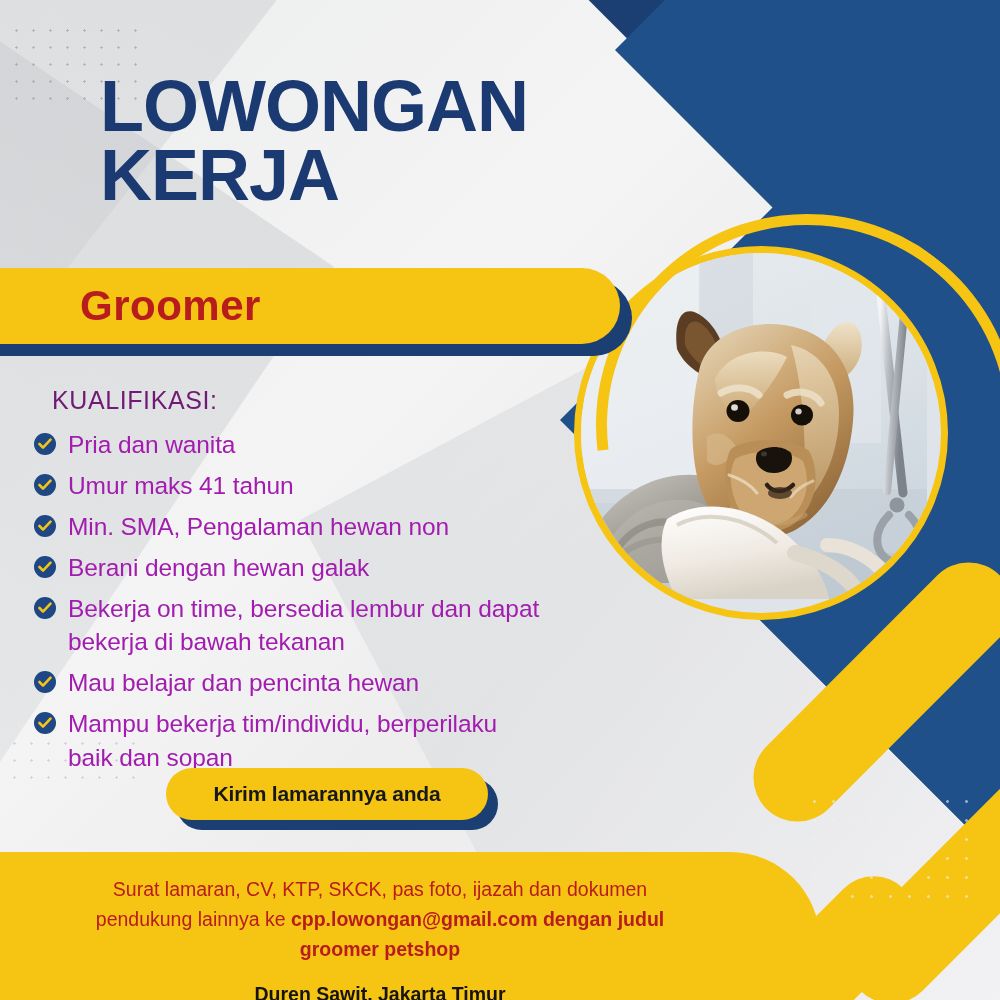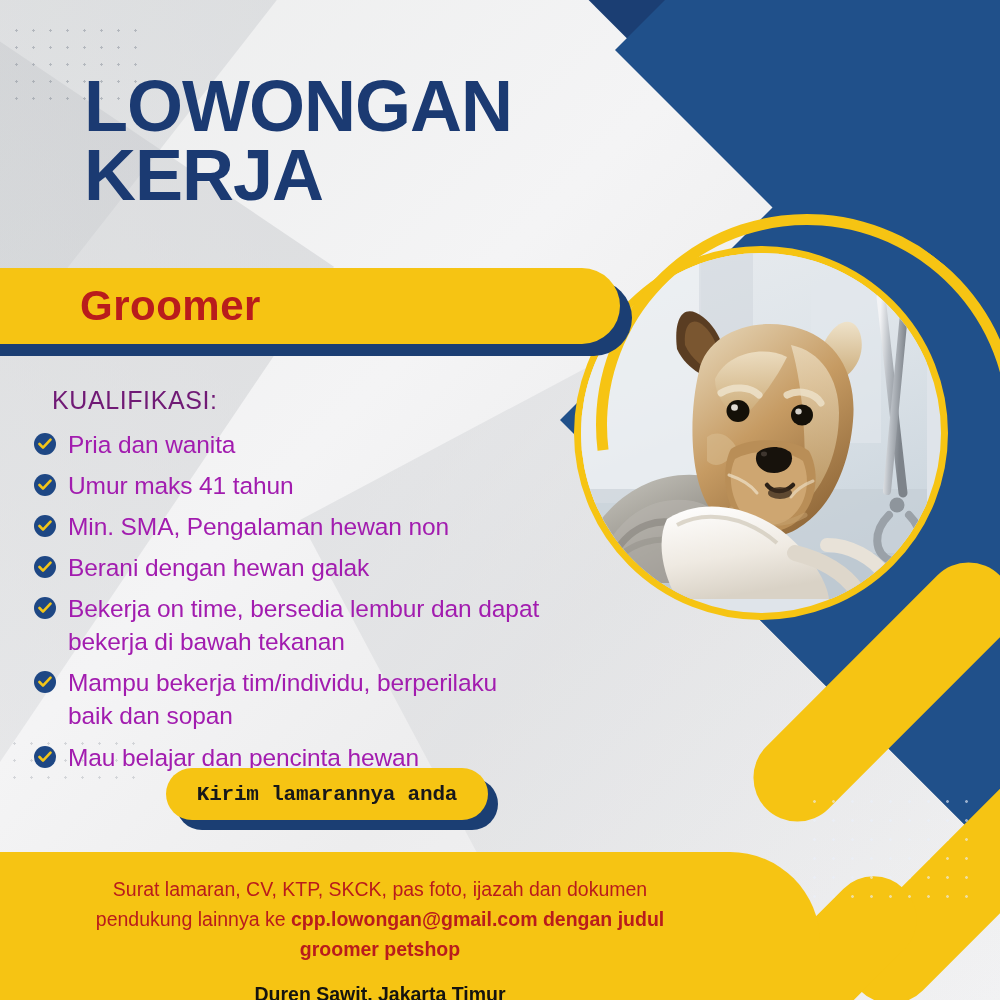--- a/index.html
+++ b/index.html
@@ -116,21 +116,21 @@
   }
   .ring-arc-a {
     left: 596px; top: 214px;
     width: 400px; height: 400px;
     transform: rotate(38deg);
   }
 
   
   .title {
     position: absolute;
-    left: 84px; top: 72px;
+    left: 100px; top: 72px;
     width: 600px;
     color: #1b3a72;
     font-weight: 800;
     font-size: 72px;
     line-height: .96;
     letter-spacing: -1px;
   }
   .title .l2 { display: block; }
 
   
@@ -221,21 +221,20 @@
     background: #f6c413;
     border-radius: 999px;
     display: flex;
     align-items: center;
     justify-content: center;
     color: #17181a;
     font-size: 21px;
     font-weight: 800;
     letter-spacing: -.2px;
     cursor: pointer;
-    font-family: Liberation Mono, monospace;
   }
 
   
   .footer {
     position: absolute;
     left: -60px; top: 852px;
     width: 880px; height: 170px;
     background: #f6c413;
     border-radius: 0 90px 0 0;
     padding: 22px 60px 0 60px;
@@ -449,29 +448,29 @@
           </svg>
       </span>
       <span class="qual-text">Bekerja on time, bersedia lembur dan dapat bekerja di bawah tekanan</span>
     </li>
     <li>
       <span class="check">
         <svg width="14" height="12" viewBox="0 0 14 12">
             <path d="M1.5 6 L5 9.6 L12.5 1.6" stroke="#f3c518" stroke-width="2.6" fill="none" stroke-linecap="round" stroke-linejoin="round"></path>
           </svg>
       </span>
+      <span class="qual-text">Mau belajar dan pencinta hewan</span>
+    </li>
+    <li>
+      <span class="check">
+        <svg width="14" height="12" viewBox="0 0 14 12">
+            <path d="M1.5 6 L5 9.6 L12.5 1.6" stroke="#f3c518" stroke-width="2.6" fill="none" stroke-linecap="round" stroke-linejoin="round"></path>
+          </svg>
+      </span>
       <span class="qual-text">Mampu bekerja tim/individu, berperilaku baik dan sopan</span>
-    </li>
-    <li>
-      <span class="check">
-        <svg width="14" height="12" viewBox="0 0 14 12">
-            <path d="M1.5 6 L5 9.6 L12.5 1.6" stroke="#f3c518" stroke-width="2.6" fill="none" stroke-linecap="round" stroke-linejoin="round"></path>
-          </svg>
-      </span>
-      <span class="qual-text">Mau belajar dan pencinta hewan</span>
     </li>
   </ul>
 
   <div class="cta-wrap">
     <div class="cta-shadow"></div>
     <div class="cta-face">Kirim lamarannya anda</div>
   </div>
 
   <div class="footer">
     <div class="footer-line">

